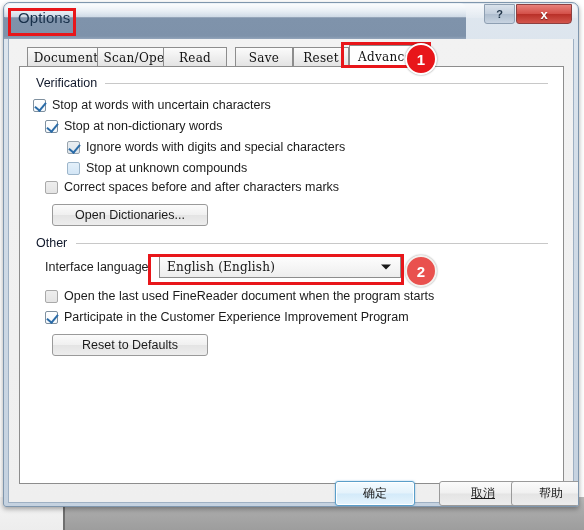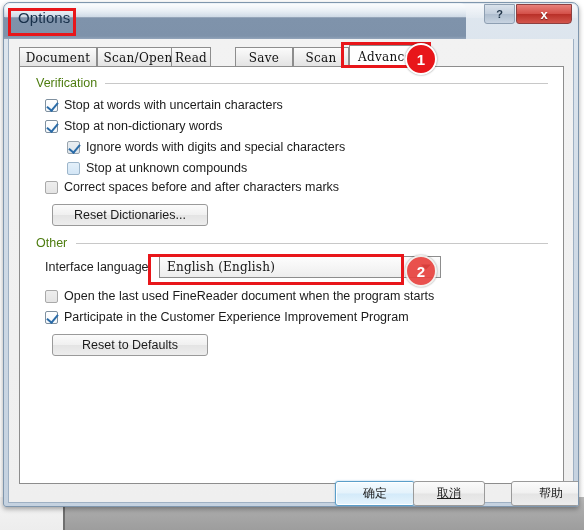--- a/index.html
+++ b/index.html
@@ -114,21 +114,21 @@
   .tabpanel {
     position: absolute; left: 10px; top: 27px; width: 545px; height: 418px;
     background: #ffffff;
     border: 1px solid #8d8d8d;
     box-sizing: border-box;
   }
 
   
   .group-label {
     position: absolute;
-    font-size: 12.5px; color: #4d7c0f; background: #ffffff;
+    font-size: 12.5px; color: #0f172a; background: #ffffff;
     padding-right: 6px; white-space: nowrap;
   }
   .group-line {
     position: absolute; height: 1px; background: #c8c8c8;
   }
 
   
   .cbrow {
     position: absolute; display: flex; align-items: center; white-space: nowrap;
   }
@@ -235,34 +235,34 @@
     <div class="titlebar">
       <div class="titlebar-glass"></div>
       <div class="title-text">Options</div>
       <div class="win-btn win-help">?</div>
       <div class="win-btn win-close">x</div>
     </div>
 
     <div class="client">
 
       <div class="tabstrip">
-        <div class="tab" style="left:0px;width:78px;">Document</div>
+        <div class="tab" style="left:8px;width:78px;">Document</div>
         <div class="tab" style="left:78px;width:82px;">Scan/Open</div>
-        <div class="tab" style="left:152px;width:40px;">Read</div>
+        <div class="tab" style="left:144px;width:64px;">Read</div>
         <div class="tab" style="left:216px;width:58px;">Save</div>
-        <div class="tab" style="left:274px;width:56px;">Scan</div>
+        <div class="tab" style="left:274px;width:56px;">Reset</div>
         <div class="tab active" style="left:330px;width:80px;">Advanced</div>
       </div>
 
       <div class="tabpanel">
 
         <div class="group-label" style="left:16px;top:9px;">Verification</div>
         <div class="group-line" style="left:85px;top:16px;width:443px;"></div>
 
-        <div class="cbrow" style="left:25px;top:31px;">
+        <div class="cbrow" style="left:13px;top:31px;">
           <span class="cb on"></span>
           <span class="cb-label">Stop at words with uncertain characters</span>
         </div>
 
         <div class="cbrow" style="left:25px;top:52px;">
           <span class="cb on"></span>
           <span class="cb-label">Stop at non-dictionary words</span>
         </div>
 
         <div class="cbrow" style="left:47px;top:73px;">
@@ -273,49 +273,49 @@
         <div class="cbrow" style="left:47px;top:94px;">
           <span class="cb off-blue"></span>
           <span class="cb-label">Stop at unknown compounds</span>
         </div>
 
         <div class="cbrow" style="left:25px;top:113px;">
           <span class="cb off-grey"></span>
           <span class="cb-label">Correct spaces before and after characters marks</span>
         </div>
 
-        <div class="btn" style="left:32px;top:137px;width:156px;height:22px;">Reset Dictionaries...</div>
+        <div class="btn" style="left:32px;top:137px;width:156px;height:22px;">Open Dictionaries...</div>
 
         <div class="group-label" style="left:16px;top:169px;">Other</div>
         <div class="group-line" style="left:56px;top:176px;width:472px;"></div>
 
         <div class="field-label" style="left:25px;top:193px;">Interface language:</div>
 
-        <div class="combo" style="left:139px;top:189px;width:282px;height:22px;">
+        <div class="combo" style="left:139px;top:189px;width:242px;height:22px;">
           <span class="combo-text">English (English)</span>
           <span class="combo-arrow"></span>
         </div>
 
         <div class="cbrow" style="left:25px;top:243px;">
           <span class="cb on"></span>
           <span class="cb-label">Participate in the Customer Experience Improvement Program</span>
         </div>
 
         <div class="cbrow" style="left:25px;top:222px;">
           <span class="cb off-grey"></span>
           <span class="cb-label">Open the last used FineReader document when the program starts</span>
         </div>
 
         <div class="btn" style="left:32px;top:267px;width:156px;height:22px;">Reset to Defaults</div>
 
       </div>
 
       <div class="bottombar">
         <div class="btn default cjk" style="left:326px;top:-4px;width:80px;height:25px;">确定</div>
-        <div class="btn cjk" style="left:404px;top:-4px;width:72px;height:25px;text-decoration:underline;">取消</div>
+        <div class="btn cjk" style="left:430px;top:-4px;width:88px;height:25px;text-decoration:underline;">取消</div>
         <div class="btn cjk" style="left:502px;top:-4px;width:80px;height:25px;">帮助</div>
       </div>
 
     </div>
   </div>
 
   <div class="anno-box" style="left:8px;top:8px;width:68px;height:28px;"></div>
 
   <div class="anno-box" style="left:341px;top:42px;width:90px;height:26px;"></div>
 

